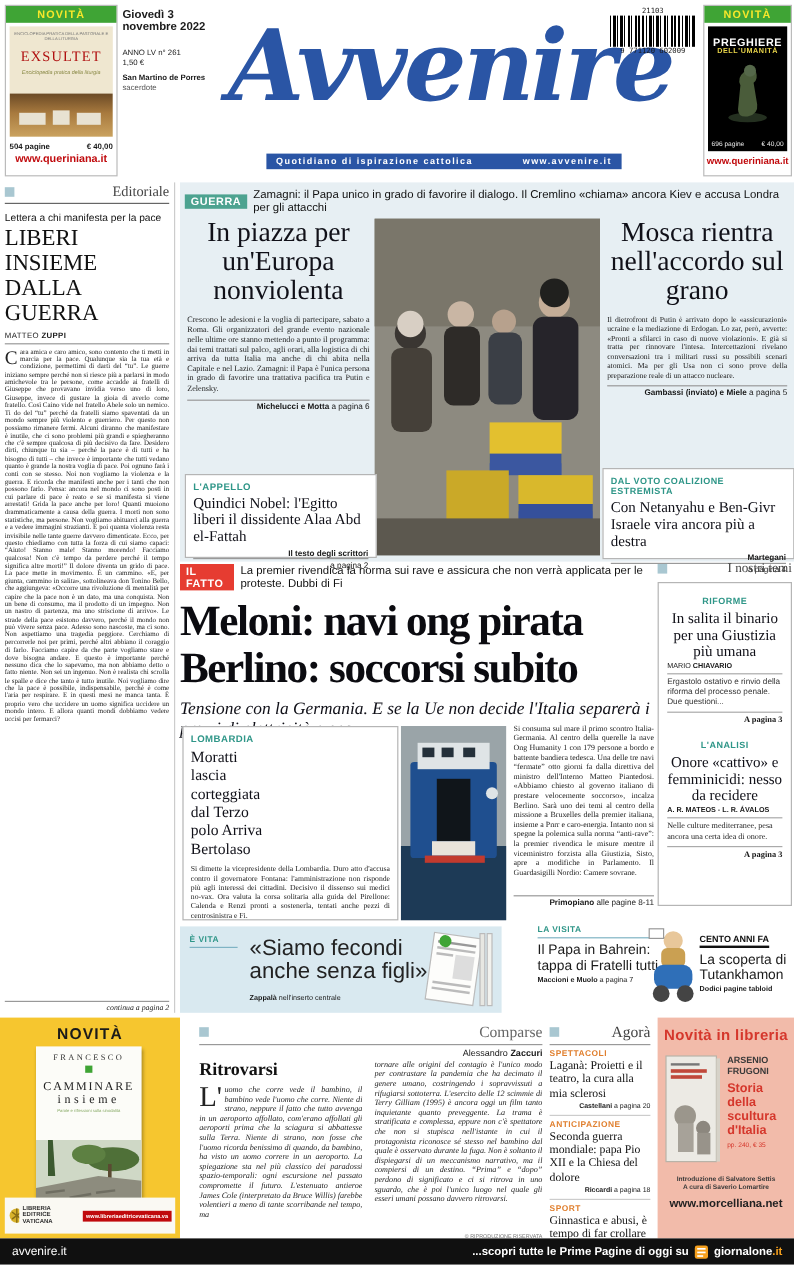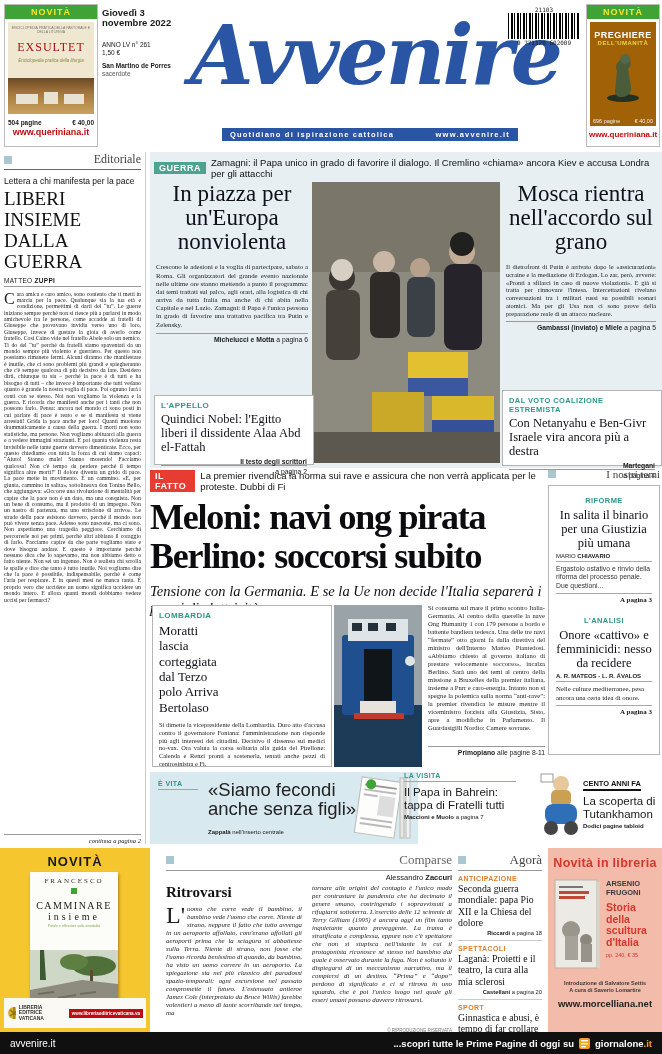--- a/index.html
+++ b/index.html
@@ -26,21 +26,21 @@
   .ad-info{display:flex;justify-content:space-between;font-size:6.5px;font-weight:bold;padding:2px 3px 0;}
   .ad-site{color:#c00a0d;font-weight:bold;font-size:9px;text-align:center;padding:1px 0 2px;}
   .dateblock{font-size:6.5px;line-height:1.25;}
   .dateblock .date{font-size:9.5px;font-weight:bold;line-height:1.1;margin-bottom:12px;}
   .logo{font-family:"DejaVu Serif","Liberation Serif",serif;font-style:italic;font-weight:bold;
         font-size:82px;color:#2a55a5;letter-spacing:-3px;line-height:1;}
   .tagline{background:#2a55a5;color:#fff;font-size:7.5px;font-weight:bold;letter-spacing:1.2px;
            display:flex;justify-content:space-between;align-items:center;padding:2px 8px;}
   .barcode{height:26px;background:repeating-linear-gradient(90deg,#000 0 1px,#fff 1px 3px,#000 3px 5px,#fff 5px 6px);}
   .barcode-digits{font-family:"DejaVu Sans Mono",monospace;font-size:6px;text-align:center;}
-  .preghiere-cover{margin:3px;background:#a16207;height:104px;position:relative;color:#fff;overflow:hidden;}
+  .preghiere-cover{margin:3px;background:#000000;height:104px;position:relative;color:#fff;overflow:hidden;}
   .preghiere-t1{font-size:9px;font-weight:bold;text-align:center;margin-top:8px;letter-spacing:.5px;}
   .preghiere-t2{font-size:6px;font-weight:bold;color:#e8d44a;text-align:center;letter-spacing:.5px;}
   .preghiere-foot{position:absolute;bottom:2px;left:3px;right:3px;display:flex;
                   justify-content:space-between;font-size:5.5px;color:#eee;}
 
   
   .sec-head{display:flex;align-items:center;border-bottom:1px solid #666;padding-bottom:2px;}
   .sec-sq{width:8px;height:8px;background:#a9c7d1;}
   .sec-title{flex:1;text-align:right;font-family:"Liberation Serif",serif;font-size:12px;color:#444;}
 
@@ -324,21 +324,21 @@
           <rect x="26" y="20" width="16" height="20" fill="#ddd"></rect>
         <circle cx="16" cy="10" r="5" fill="#3fa435"></circle>
         <rect x="10" y="44" width="32" height="2" fill="#bbb"></rect>
           <rect x="10" y="49" width="32" height="2" fill="#bbb"></rect>
       </g>
       <rect x="48" y="2" width="4" height="60" fill="#e7e7e2" stroke="#bbb"></rect>
       <rect x="54" y="2" width="4" height="60" fill="#f2f2ee" stroke="#bbb"></rect>
     </svg>
   </div>
 
-  <div class="abs" style="left:404px;top:772px;width:112px;">
+  <div class="abs" style="left:448px;top:772px;width:112px;">
     <div class="mini-lab" style="border-bottom:1px solid #7fb3c4;padding-bottom:2px;">LA VISITA</div>
     <div class="mini-hl" style="margin-top:4px;">Il Papa in Bahrein: tappa di Fratelli tutti</div>
     <div class="mini-by">
       <span class="b">Maccioni e Muolo</span><span> a pagina 7</span>
     </div>
   </div>
 
   <div class="abs" style="left:545px;top:772px;width:115px;">
     <svg class="abs" style="left:-6px;top:0;" width="42" height="68">
       <circle cx="22" cy="12" r="8" fill="#e8c79a"></circle>
@@ -424,28 +424,28 @@
       </div>
     </div>
   </div>
 
   <div class="abs" style="left:458px;top:852px;width:84px;">
     <div class="sec-head" style="border-bottom:1px solid #999;">
       <span class="sec-sq"></span>
       <span class="sec-title" style="font-size:13px;color:#444;">Agorà</span>
     </div>
     <div class="agora-item">
+      <div class="lab-orange">SPETTACOLI</div>
+      <div class="agora-hl">Laganà: Proietti e il teatro, la cura alla mia sclerosi</div>
+      <div class="agora-by"><span class="b">Castellani</span><span> a pagina 20</span></div>
+    </div>
+    <div class="agora-item">
       <div class="lab-orange">ANTICIPAZIONE</div>
       <div class="agora-hl">Seconda guerra mondiale: papa Pio XII e la Chiesa del dolore</div>
       <div class="agora-by"><span class="b">Riccardi</span><span> a pagina 18</span></div>
-    </div>
-    <div class="agora-item">
-      <div class="lab-orange">SPETTACOLI</div>
-      <div class="agora-hl">Laganà: Proietti e il teatro, la cura alla mia sclerosi</div>
-      <div class="agora-by"><span class="b">Castellani</span><span> a pagina 20</span></div>
     </div>
     <div class="agora-item" style="border-bottom:none;">
       <div class="lab-orange">SPORT</div>
       <div class="agora-hl">Ginnastica e abusi, è tempo di far crollare il muro del silenzio</div>
       <div class="agora-by"><span class="b">Nicoliello</span><span> a pagina 21</span></div>
     </div>
   </div>
 
   <div class="abs pink-ad" style="left:548px;top:848px;width:114px;height:184px;">
     <div class="pink-title">Novità in libreria</div>

